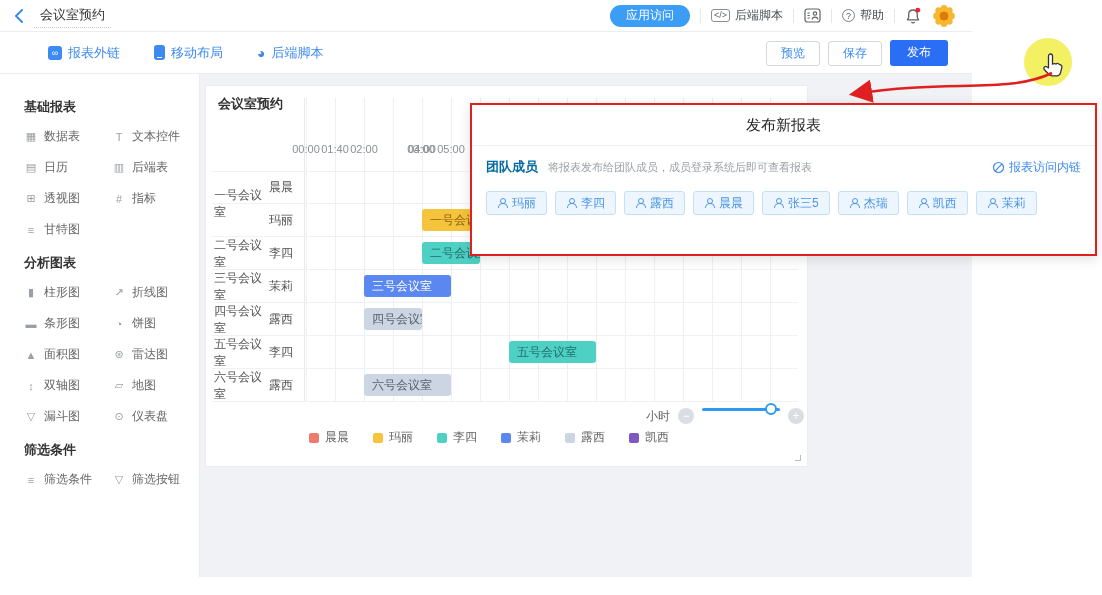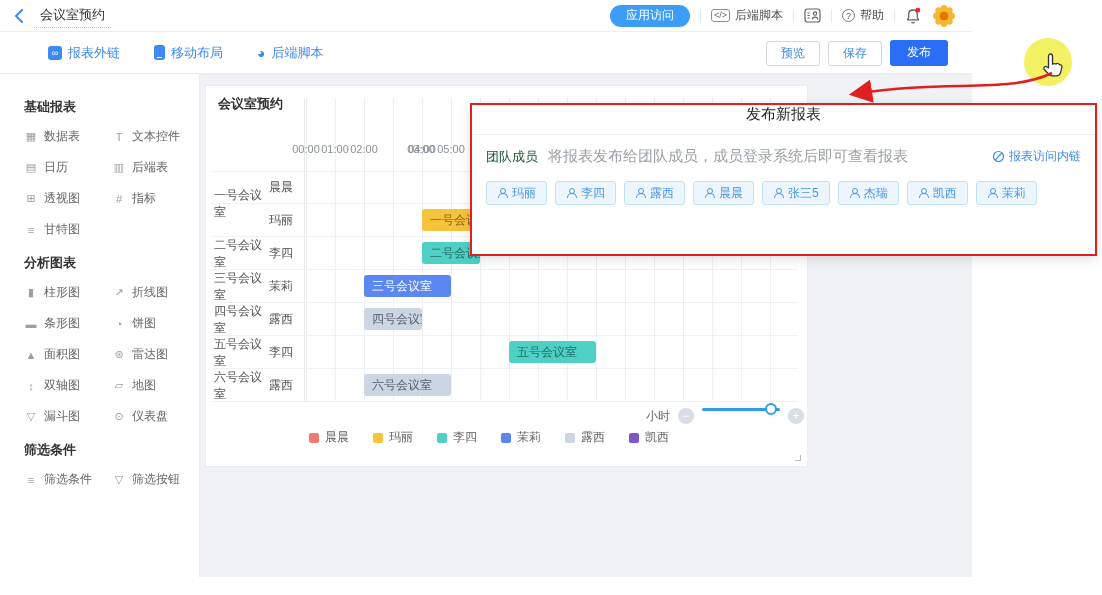--- a/index.html
+++ b/index.html
@@ -74,26 +74,26 @@
            border:2px solid #2f9bf0; border-radius:50%; cursor:grab; }
   .legend { position:absolute; top:343px; left:103px; display:flex; align-items:center; gap:24px; }
   .lg-item { display:flex; align-items:center; gap:6px; font-size:12px; color:#666; cursor:pointer; }
   .lg-sw { width:10px; height:10px; border-radius:2px; }
   .resize-corner { position:absolute; right:6px; bottom:5px; width:6px; height:6px;
                    border-right:1px solid #b9bec4; border-bottom:1px solid #b9bec4; }
 
   
   .dialog { position:absolute; left:470px; top:103px; width:627px; height:153px; background:#fff;
             border:2px solid #e02020; box-shadow:0 3px 12px rgba(0,0,0,.12); z-index:30; }
-  .dlg-title { text-align:center; font-size:15px; color:#262626; }
+  .dlg-title { text-align:center; font-size:15px; color:#262626; padding-top:11px; }
   .dlg-divider { margin-top:10px; border-bottom:1px solid #efefef; }
   .dlg-body { padding:12px 14px 0; }
   .dlg-row { display:flex; align-items:center; }
-  .dlg-sec { font-size:13px; font-weight:normal; color:#14532d; }
-  .dlg-desc { font-size:15px; color:#9aa0a6; margin-left:10px; }
+  .dlg-sec { font-size:13px; font-weight:bold; color:#0369a1; }
+  .dlg-desc { font-size:11px; color:#9aa0a6; margin-left:10px; }
   .dlg-link { margin-left:auto; display:flex; align-items:center; gap:4px; font-size:12px;
               color:#3d8af2; cursor:pointer; }
   .chips { display:flex; align-items:center; gap:8px; margin-top:15px; flex-wrap:wrap; }
   .chip { display:flex; align-items:center; gap:5px; height:24px; padding:0 10px; border-radius:3px;
           background:#edf6fe; border:1px solid #c2e0f8; color:#4b96e6; font-size:12px; cursor:pointer; }
   .pi { position:relative; width:10px; height:10px; }
   .pi::before { content:""; position:absolute; left:3px; top:0; width:4px; height:4px;
                 border:1px solid #4b96e6; border-radius:50%; }
   .pi::after { content:""; position:absolute; left:1px; bottom:0; width:8px; height:4px;
                border:1px solid #4b96e6; border-bottom:none; border-radius:5px 5px 0 0; }
@@ -277,21 +277,21 @@
       </aside>
     <main class="main">
       <section class="panel">
         <div class="panel-title">会议室预约</div>
         <div class="gantt">
           <div class="g-grid"></div>
           <div class="g-vline"></div>
           <div class="g-rows-top"></div>
           <div id="g-ticks">
               <div class="g-tick" style="left: 83px;">00:00</div>
-              <div class="g-tick" style="left: 112px;">01:00</div>
+              <div class="g-tick" style="left: 112px;">01:40</div>
               <div class="g-tick" style="left: 141px;">02:00</div>
               <div class="g-tick" style="left: 170px; margin-left: 28px;">03:00</div>
               <div class="g-tick" style="left: 199px;">04:00</div>
               <div class="g-tick" style="left: 228px;">05:00</div>
             </div>
           <div id="g-rows">
               <div class="room-label" style="top: 85px; height: 66px;">一号会议室</div>
               <div class="g-rowline" style="top: 85px; height: 33px;"></div>
               <div class="person-label" style="top: 85px; height: 33px;">晨晨</div>
               <div class="g-rowline" style="top: 118px; height: 33px;"></div>

